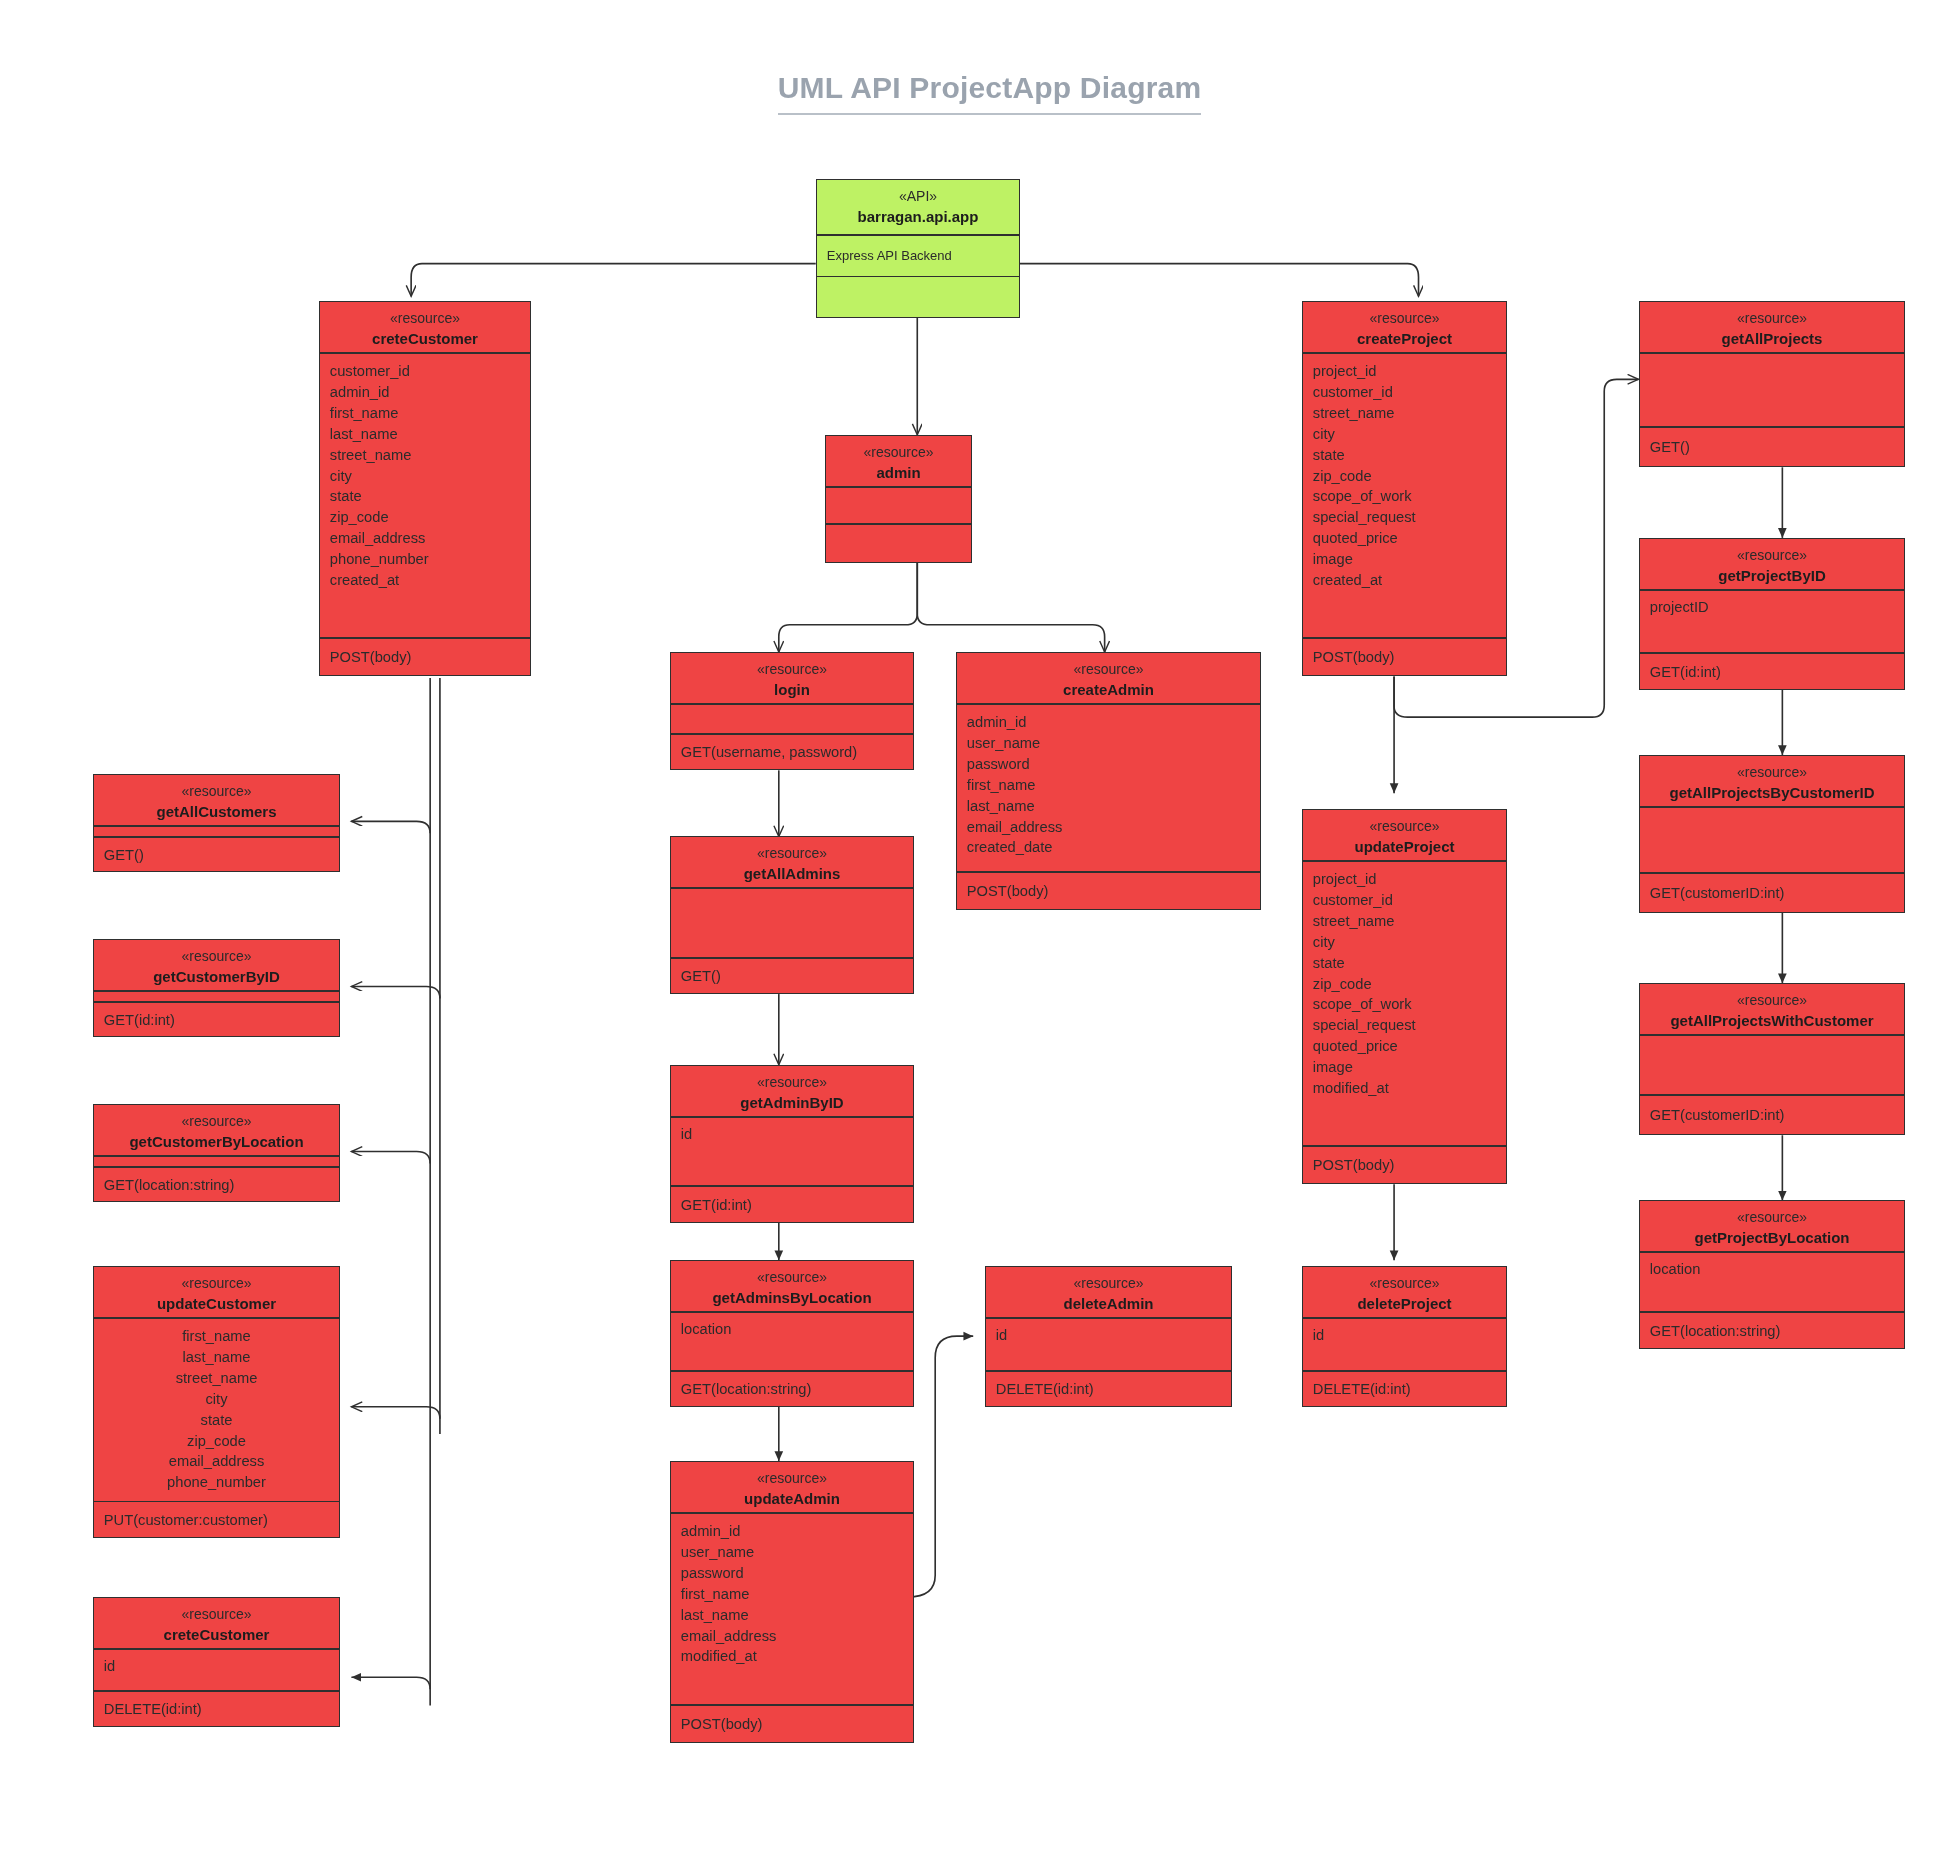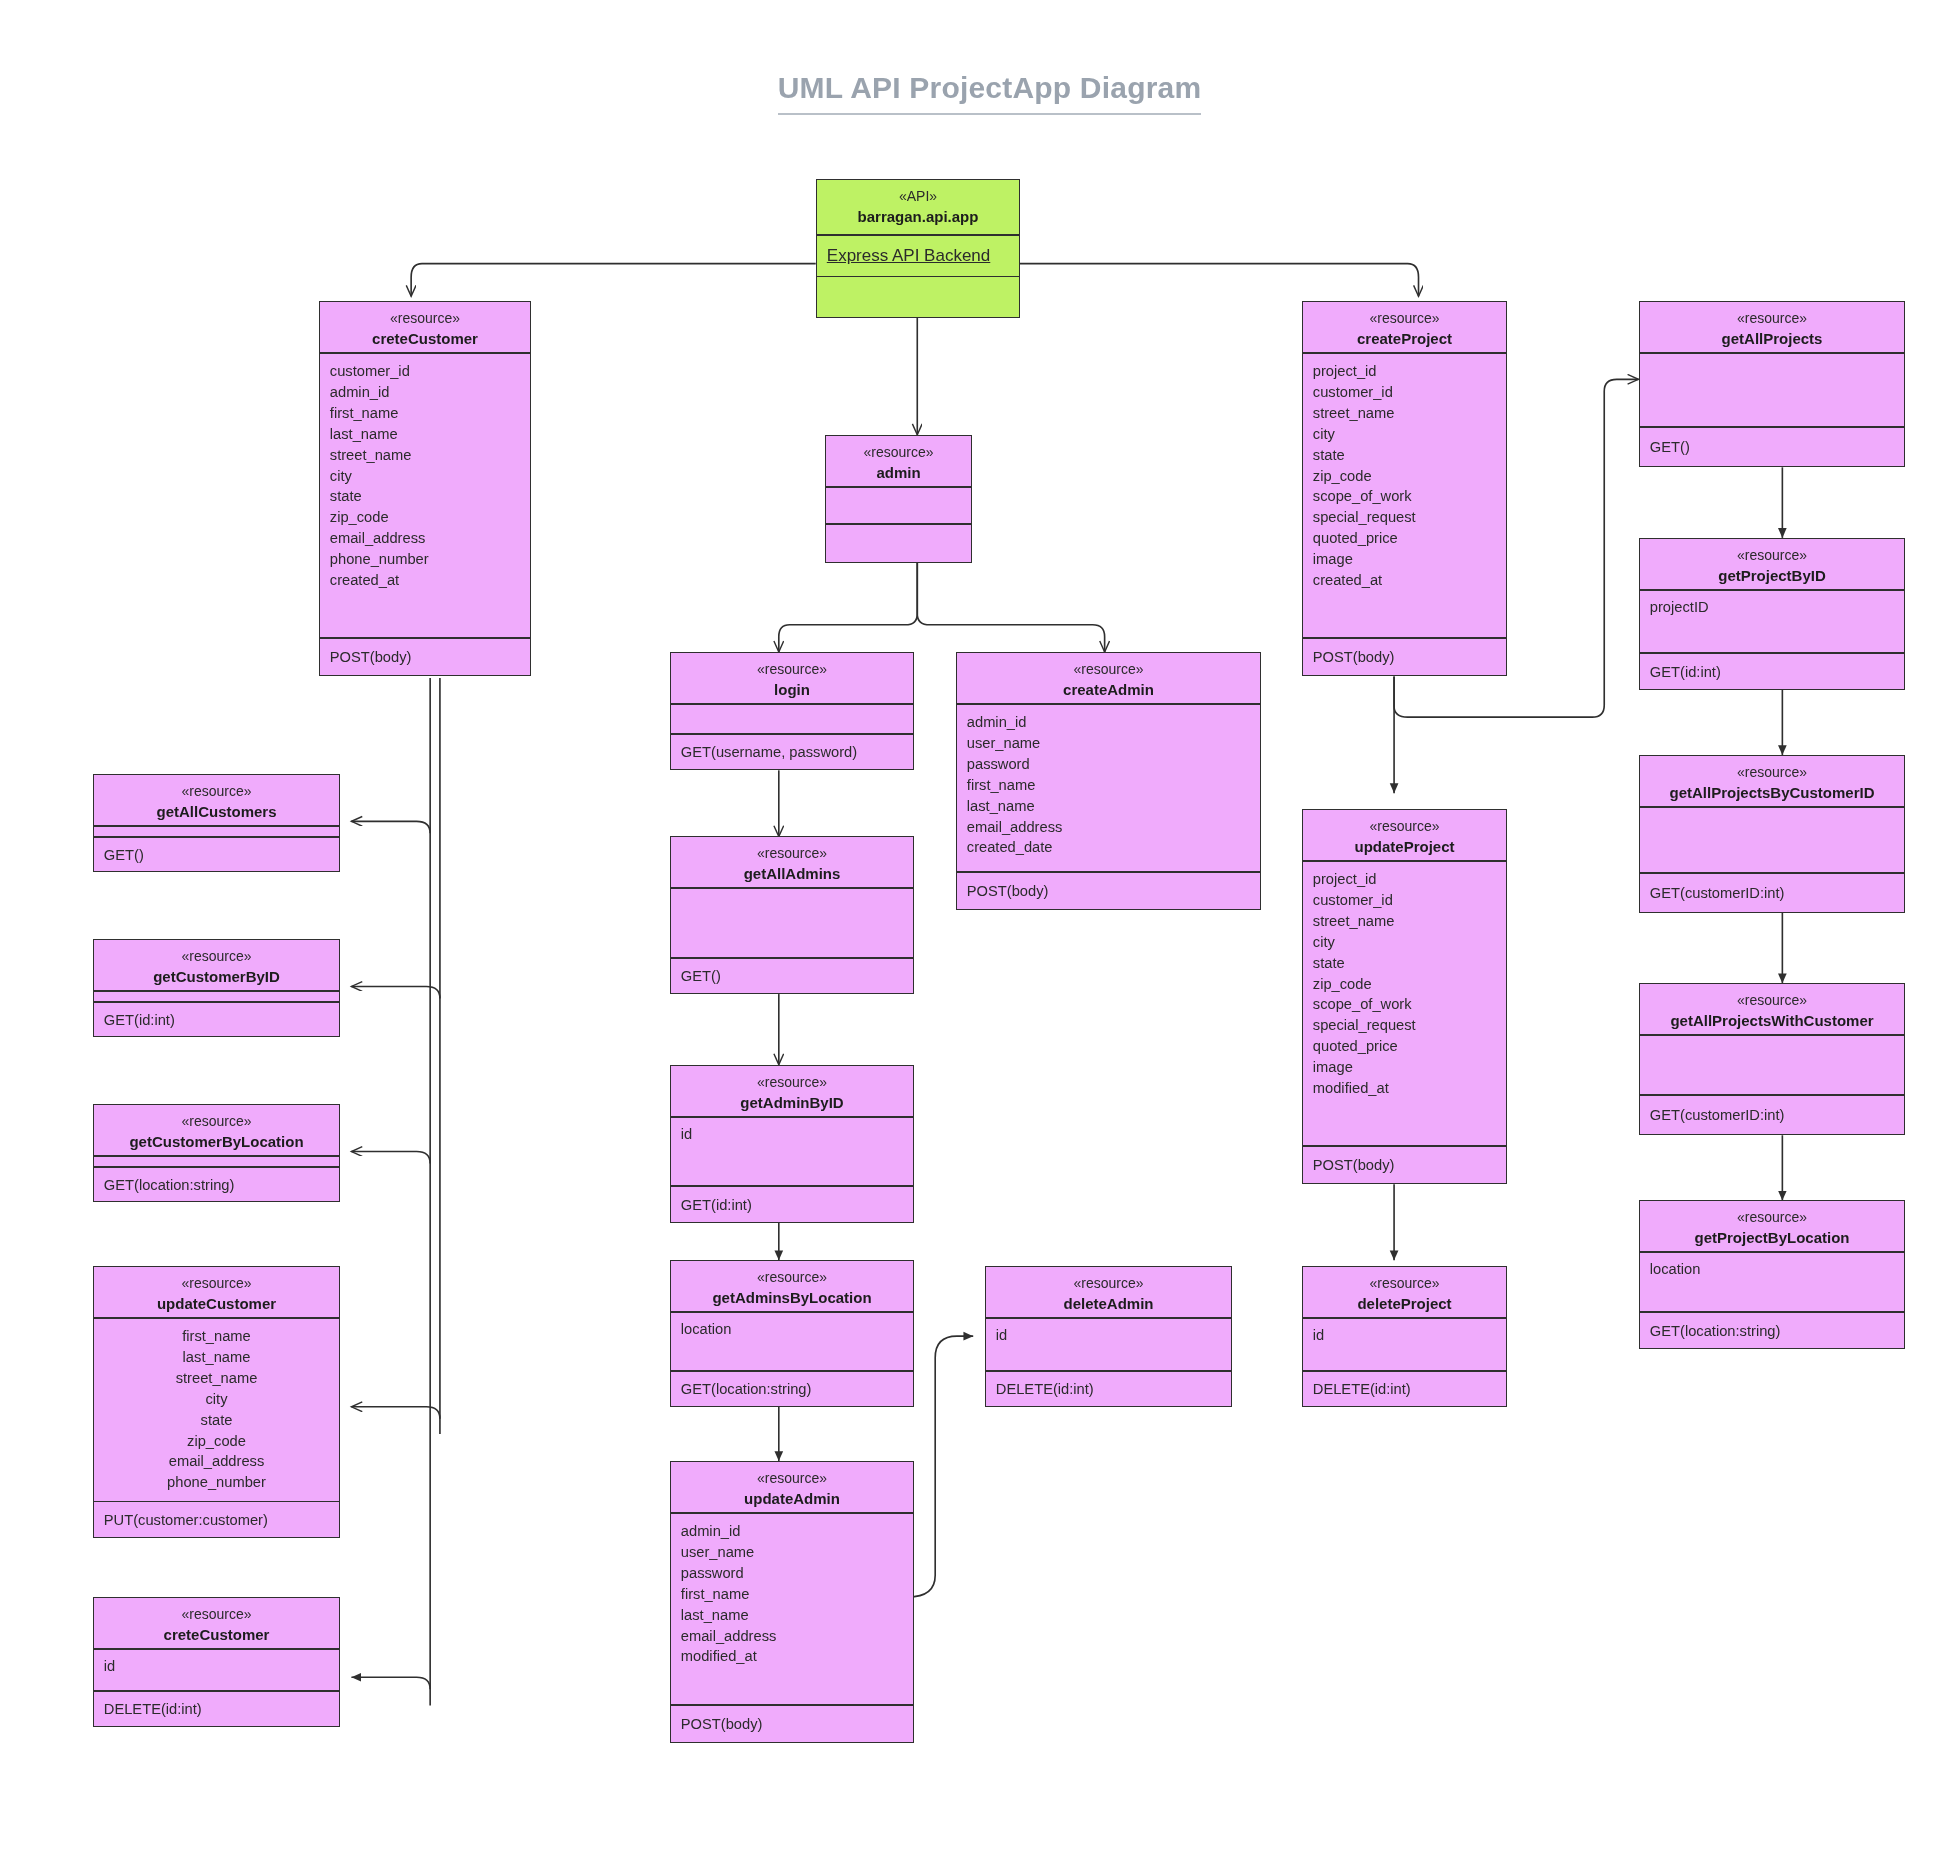--- a/index.html
+++ b/index.html
@@ -8,33 +8,33 @@
   #wires{position:absolute;left:0;top:0;width:1955px;height:1873px;pointer-events:none;}
 
   .title-wrap{position:absolute;left:0;top:71px;width:1955px;text-align:center;}
   .doc-title{display:inline-block;font-size:30px;font-weight:bold;color:#9aa3ae;
              letter-spacing:0.2px;padding-bottom:7.6px;border-bottom:2.2px solid #b9c0c8;}
   .doc-sub{position:absolute;left:0;top:115px;width:1955px;text-align:center;
            font-size:16.3px;color:#9aa3ae;}
   .doc-sub .sep{padding:0 8.7px;}
 
   .node{position:absolute;box-sizing:border-box;border:1.6px solid #2f2f2f;
-        background:#f0abfc;display:flex;flex-direction:column;}
+        background:#ef4444;display:flex;flex-direction:column;}
   .node.api{background:#bef264;}
   .hdr{box-sizing:border-box;padding:7.6px 5.4px 8.7px 5.4px;text-align:center;line-height:1.28;}
   .stereo{font-size:14px;color:#2b2b2b;}
   .nm{font-size:15px;font-weight:bold;color:#1d1d1d;margin-top:1.1px;}
   .sep-line{height:1.6px;background:#2f2f2f;flex:0 0 auto;}
   .attrs{box-sizing:border-box;padding:7.6px 9.8px;font-size:14.7px;color:#2b2b2b;line-height:1.42;flex:1 1 auto;}
   .attrs.center{text-align:center;}
   .attrs .a{white-space:nowrap;}
   .ops{box-sizing:border-box;padding:6.5px 9.8px;font-size:14.7px;color:#2b2b2b;flex:0 0 auto;
        display:flex;align-items:center;}
-  .mid{box-sizing:border-box;padding:6.5px 9.8px;font-size:17px;color:#2b2b2b;flex:0 0 auto;
-       display:flex;align-items:center;text-decoration:underline;}
+  .mid{box-sizing:border-box;padding:6.5px 9.8px;font-size:13px;color:#2b2b2b;flex:0 0 auto;
+       display:flex;align-items:center;}
 </style>
 </head>
 <body>
 
 <div id="canvas">
 
   <div class="title-wrap">
     <span class="doc-title">UML API ProjectApp Diagram</span>
   </div>
 

